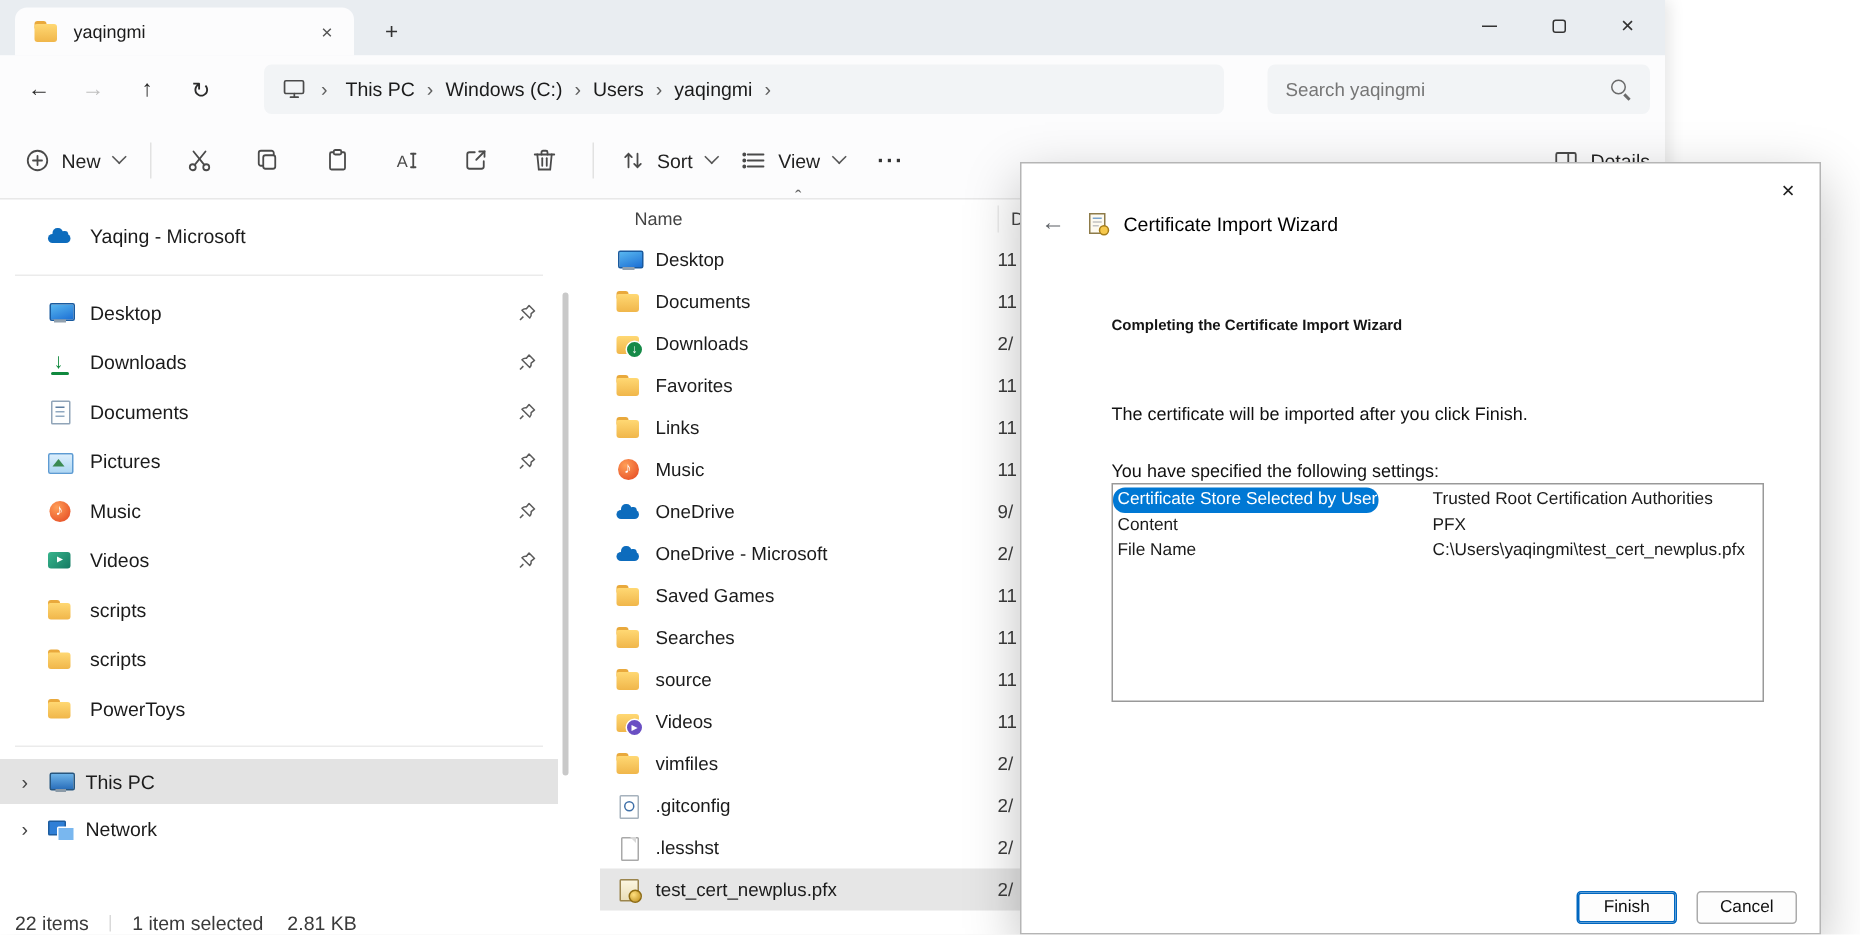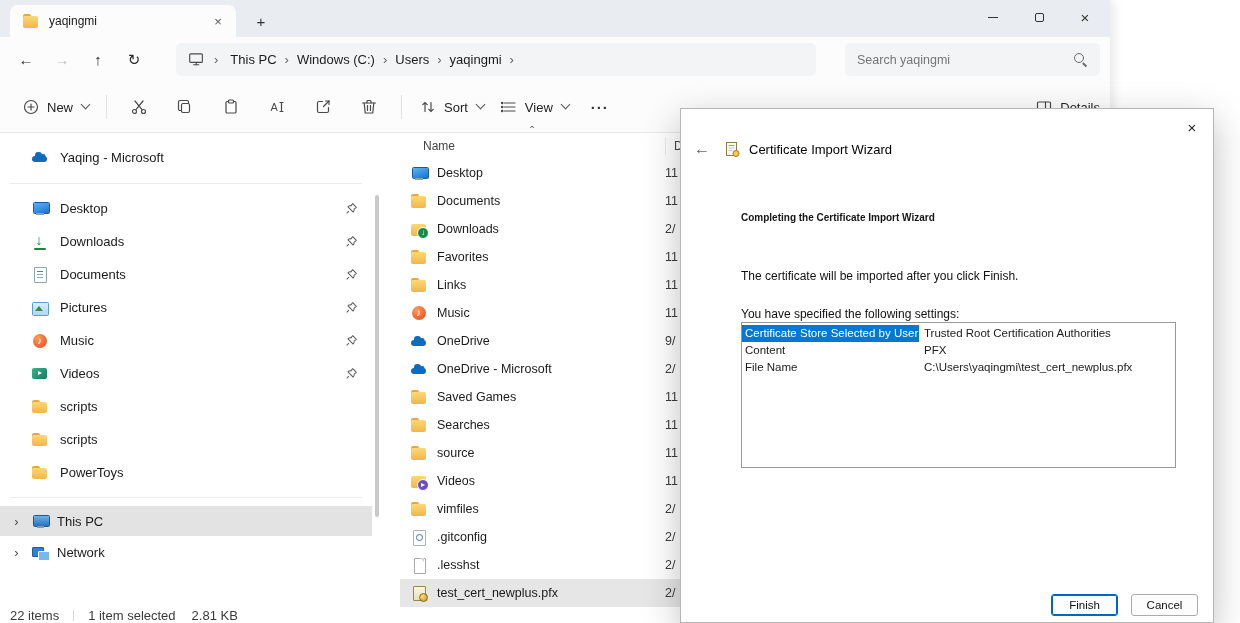--- a/index.html
+++ b/index.html
@@ -42,21 +42,21 @@
   border-radius:5px;display:flex;align-items:center;padding:0 12px;font-size:12.5px;color:#767676;}
 .search-text{flex:1;}
 .mag{position:relative;width:15px;height:15px;}
 .mag::before{content:"";position:absolute;left:1px;top:1px;width:8px;height:8px;
   border:1.5px solid #6b6b6b;border-radius:50%;}
 .mag::after{content:"";position:absolute;left:10px;top:10px;width:4.5px;height:1.6px;
   background:#6b6b6b;transform:rotate(45deg);transform-origin:left center;}
 
 
 .toolbar{position:absolute;left:0;top:82px;right:0;height:51px;background:#fcfcfd;
-  border-bottom:1px solid #e8e8e8;display:flex;align-items:center;padding-left:14px;}
+  border-bottom:1px solid #e8e8e8;display:flex;align-items:center;padding-left:8px;}
 .tool-btn{height:36px;display:flex;align-items:center;justify-content:center;gap:7px;
   border-radius:4px;padding:0 8px;font-size:13px;color:#222;}
 .tool-btn.icon-only{min-width:46px;}
 .tool-divider{width:1px;height:24px;background:#e2e2e2;margin:0 9px;}
 .chev{width:7px;height:7px;border-right:1.4px solid #555;border-bottom:1.4px solid #555;
   transform:rotate(45deg);margin-top:-5px;margin-left:2px;}
 .ellipsis{font-size:15px;letter-spacing:1px;font-weight:bold;color:#333;}
 .details-toggle{position:absolute;right:10px;top:7px;height:36px;display:flex;align-items:center;
   gap:7px;font-size:13px;color:#222;}
 
@@ -104,23 +104,23 @@
 .dlg-back{font-size:16px;color:#5f6368;width:22px;text-align:left;}
 .cert-icon{display:flex;}
 .dlg-title{font-size:13px;color:#000;}
 .dlg-heading{position:absolute;left:60px;top:103px;font-size:10px;font-weight:700;color:#151515;}
 .dlg-line{position:absolute;left:60px;font-size:12px;color:#111;}
 .line1{top:160px;}
 .line2{top:198px;}
 .settings-box{position:absolute;left:60px;top:213px;width:435px;height:146px;
   border:1px solid #999;background:#fff;overflow:hidden;padding-top:2px;}
 .setting-row{display:flex;height:17px;line-height:17px;font-size:11.5px;}
-.setting-key{width:177px;padding-left:3px;white-space:nowrap;overflow:hidden;flex:none;}
+.setting-key{width:177px;padding-left:3px;white-space:nowrap;overflow:hidden;flex:none;border-radius:8px;}
 .setting-key.selected{background:var(--selection-blue,#0078d4);color:#fff;}
-.setting-value{padding-left:5px;white-space:nowrap;overflow:hidden;}
+.setting-value{white-space:nowrap;overflow:hidden;margin-left:36px;}
 .dlg-buttons{position:absolute;right:15px;bottom:6px;display:flex;gap:13px;}
 .dlg-btn{width:67px;height:22px;font-size:11.5px;background:#fdfdfd;border:1px solid #ababab;
   border-radius:3px;display:flex;align-items:center;justify-content:center;color:#111;}
 .dlg-btn.primary{border:1px solid var(--accent,#0067c0);
   box-shadow:inset 0 0 0 1px var(--accent,#0067c0);}
 
 
 .ficon{position:relative;width:18px;height:16px;flex:none;display:inline-block;}
 .ficon-folder::before{content:"";position:absolute;left:1px;top:1px;width:8px;height:4.5px;
   background:#e9a93c;border-radius:2px 2px 0 0;}

